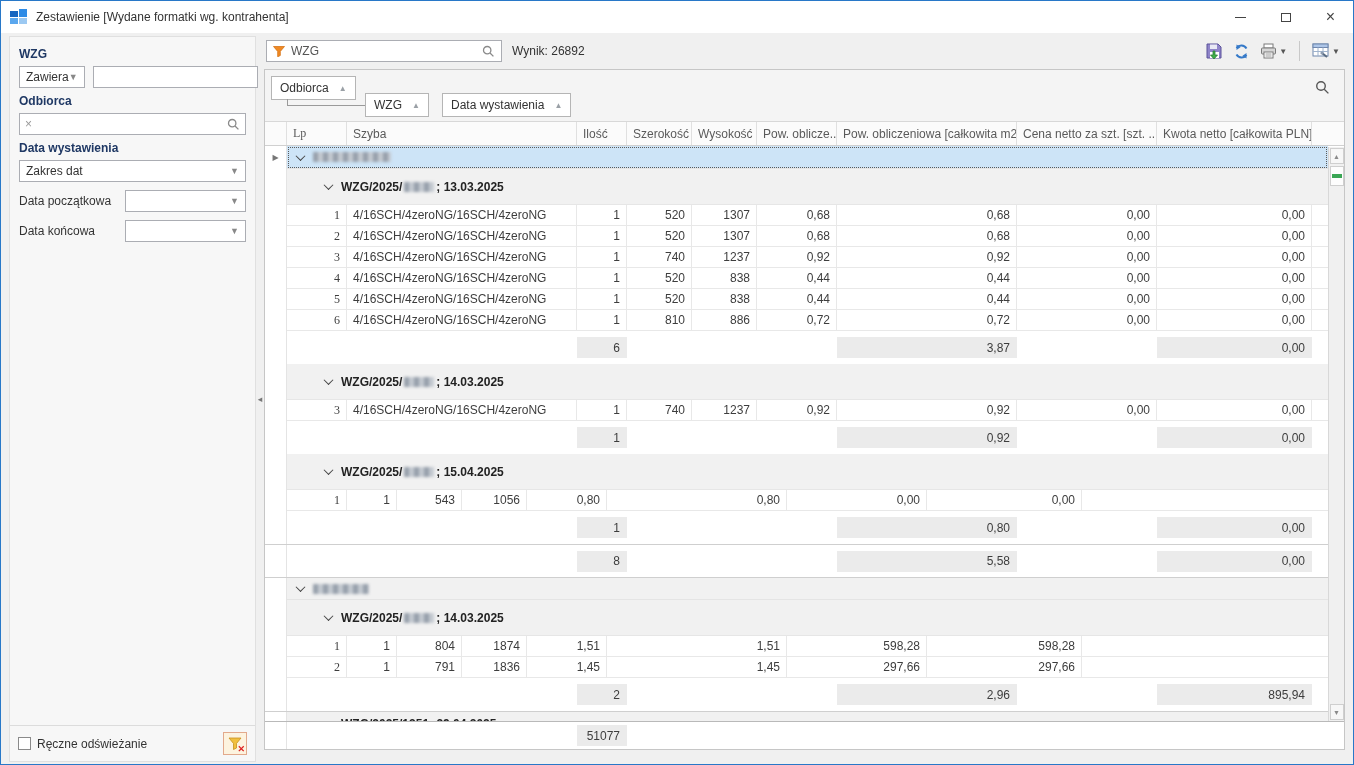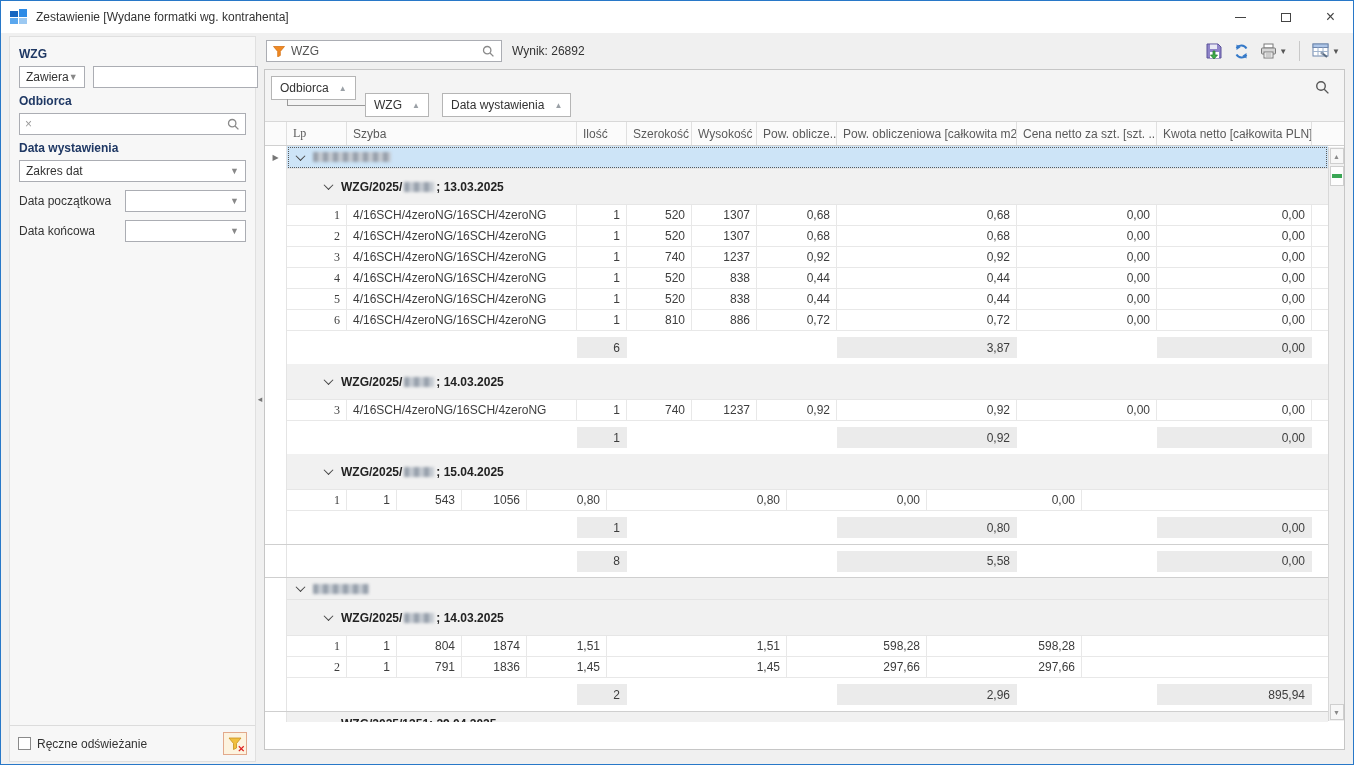--- a/index.html
+++ b/index.html
@@ -531,20 +531,25 @@
             </div>
             <div class="row clipped">
               <div class="ind"></div>
               <div class="band">
                 <div class="chv"></div>
                 <div>WZG/2025/1351; 29.04.2025</div>
               </div>
             </div>
           </div>
 
+        <div class="footer-row">
+          <div class="ind"></div>
+          <div class="sp" style="width:290px;"></div>
+          <div class="sumbox" style="width:50px;">51077</div>
+        </div>
 
         <div class="vscroll">
           <div class="vs-btn">
               <span>▲</span>
             </div>
           <div class="vs-thumb">
               <span class="vs-green"></span>
             </div>
           <div class="vs-btn vs-bottom">
               <span>▼</span>

